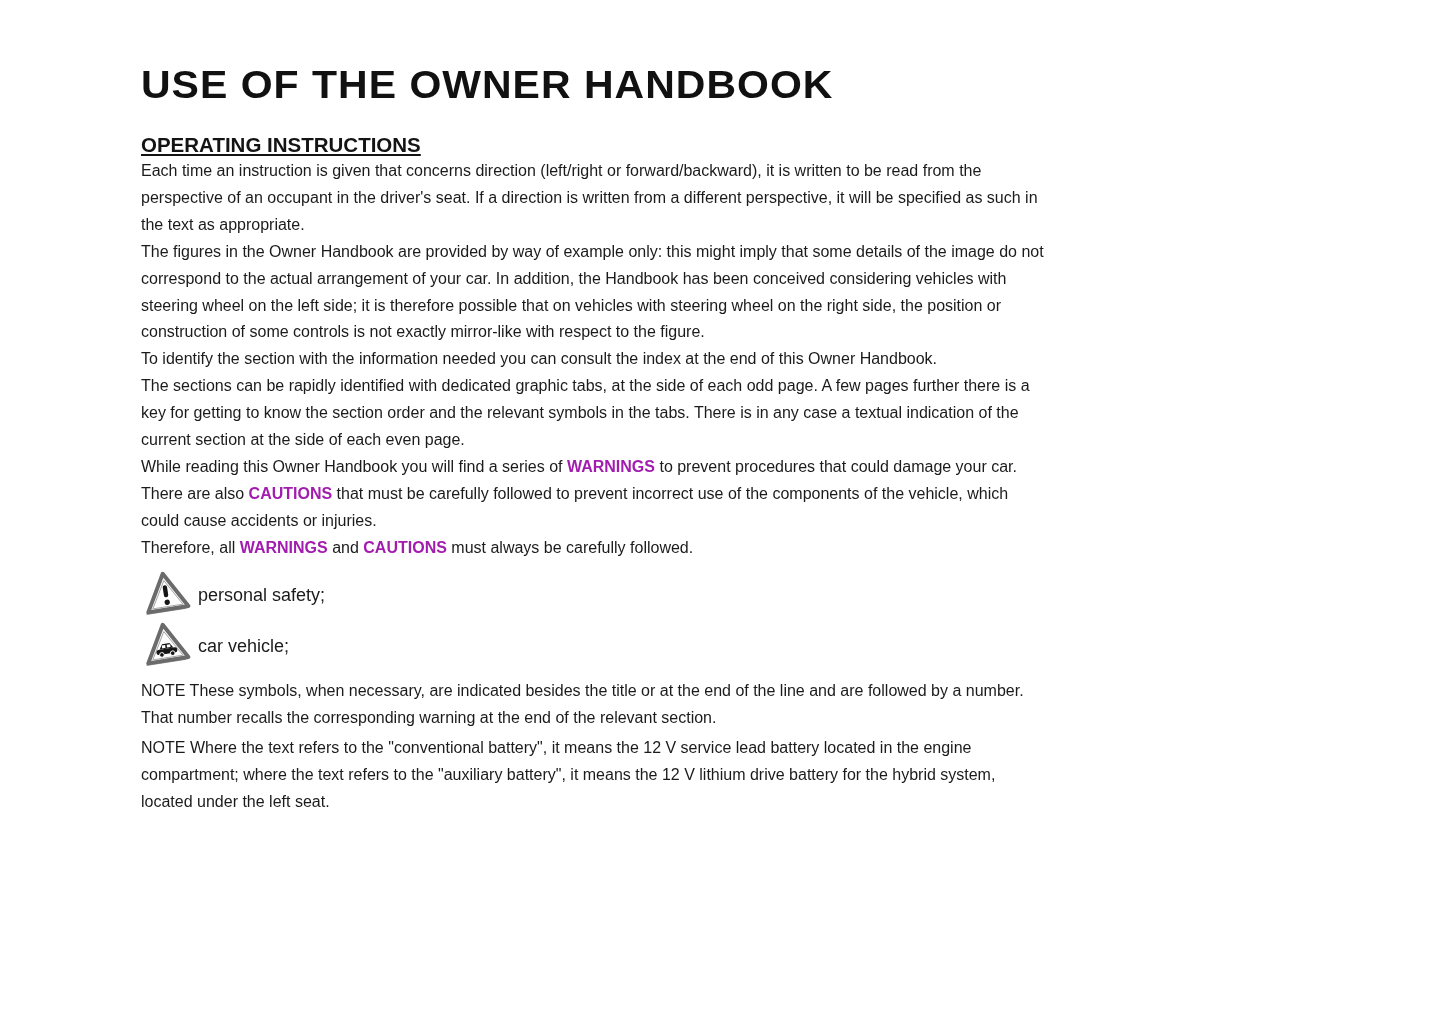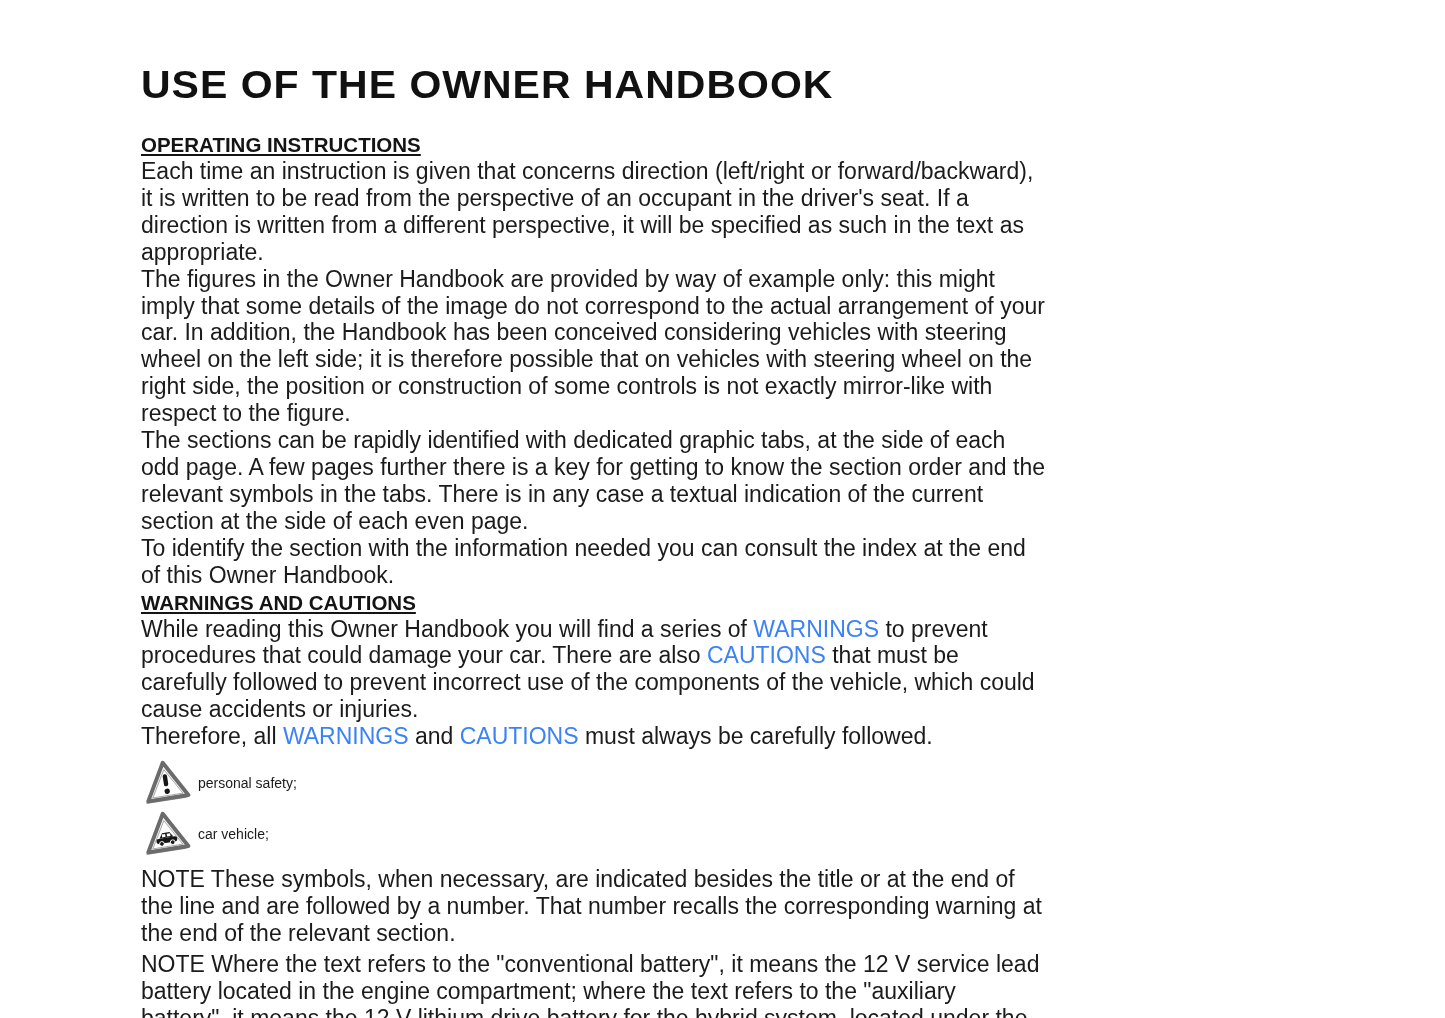--- a/index.html
+++ b/index.html
@@ -32,29 +32,29 @@
   }
   .section-heading {
     font-size: 20.5px;
     font-weight: 700;
     color: #141414;
     margin: 0;
     line-height: 27px;
     text-decoration: underline;
   }
   .body-paragraph {
-    font-size: 23px;
+    font-size: 16px;
     line-height: 26.9px;
     margin: 0;
     color: #1b1b1b;
     max-width: 1192px;
   }
   .body-paragraph b {
-    font-weight: 400;
-    color: #3b82f6;
+    font-weight: 700;
+    color: #a21caf;
   }
   .symbols-list {
     margin: 6px 0 4px 0;
   }
   .symbol-row {
     display: flex;
     align-items: center;
     height: 51px;
     gap: 7px;
   }
@@ -63,21 +63,21 @@
     height: 50px;
     display: inline-block;
     flex: 0 0 50px;
   }
   .sign-icon svg {
     width: 100%;
     height: 100%;
     display: block;
   }
   .symbol-label {
-    font-size: 14px;
+    font-size: 18px;
     line-height: 26.9px;
     color: #1b1b1b;
     padding-top: 4px;
   }
   .notes .body-paragraph {
     margin-top: 4px;
   }
   .notes {
     margin-top: 8px;
   }
@@ -85,24 +85,23 @@
 </head>
 <body>
 
 <div class="page">
 
   <h1 class="page-title">USE OF THE OWNER HANDBOOK</h1>
 
   <h2 class="section-heading">OPERATING INSTRUCTIONS</h2>
   <p class="body-paragraph">Each time an instruction is given that concerns direction (left/right or forward/backward), it is written to be read from the perspective of an occupant in the driver's seat. If a direction is written from a different perspective, it will be specified as such in the text as appropriate.</p>
   <p class="body-paragraph">The figures in the Owner Handbook are provided by way of example only: this might imply that some details of the image do not correspond to the actual arrangement of your car. In addition, the Handbook has been conceived considering vehicles with steering wheel on the left side; it is therefore possible that on vehicles with steering wheel on the right side, the position or construction of some controls is not exactly mirror-like with respect to the figure.</p>
+  <p class="body-paragraph">To identify the section with the information needed you can consult the index at the end of this Owner Handbook.</p>
   <p class="body-paragraph">The sections can be rapidly identified with dedicated graphic tabs, at the side of each odd page. A few pages further there is a key for getting to know the section order and the relevant symbols in the tabs. There is in any case a textual indication of the current section at the side of each even page.</p>
-  <p class="body-paragraph">To identify the section with the information needed you can consult the index at the end of this Owner Handbook.</p>
 
-  <h2 class="section-heading">WARNINGS AND CAUTIONS</h2>
   <p class="body-paragraph">While reading this Owner Handbook you will find a series of <b>WARNINGS</b> to prevent procedures that could damage your car. There are also <b>CAUTIONS</b> that must be carefully followed to prevent incorrect use of the components of the vehicle, which could cause accidents or injuries.</p>
   <p class="body-paragraph">Therefore, all <b>WARNINGS</b> and <b>CAUTIONS</b> must always be carefully followed.</p>
 
   <div class="symbols-list">
 
     <div class="symbol-row">
       <span class="sign-icon">
         <svg viewBox="0 0 64 64" xmlns="http://www.w3.org/2000/svg">
           <g transform="rotate(-9 32 34)">
             <polygon points="29,10 55,56 3,56" fill="#9a9a9a"></polygon>

